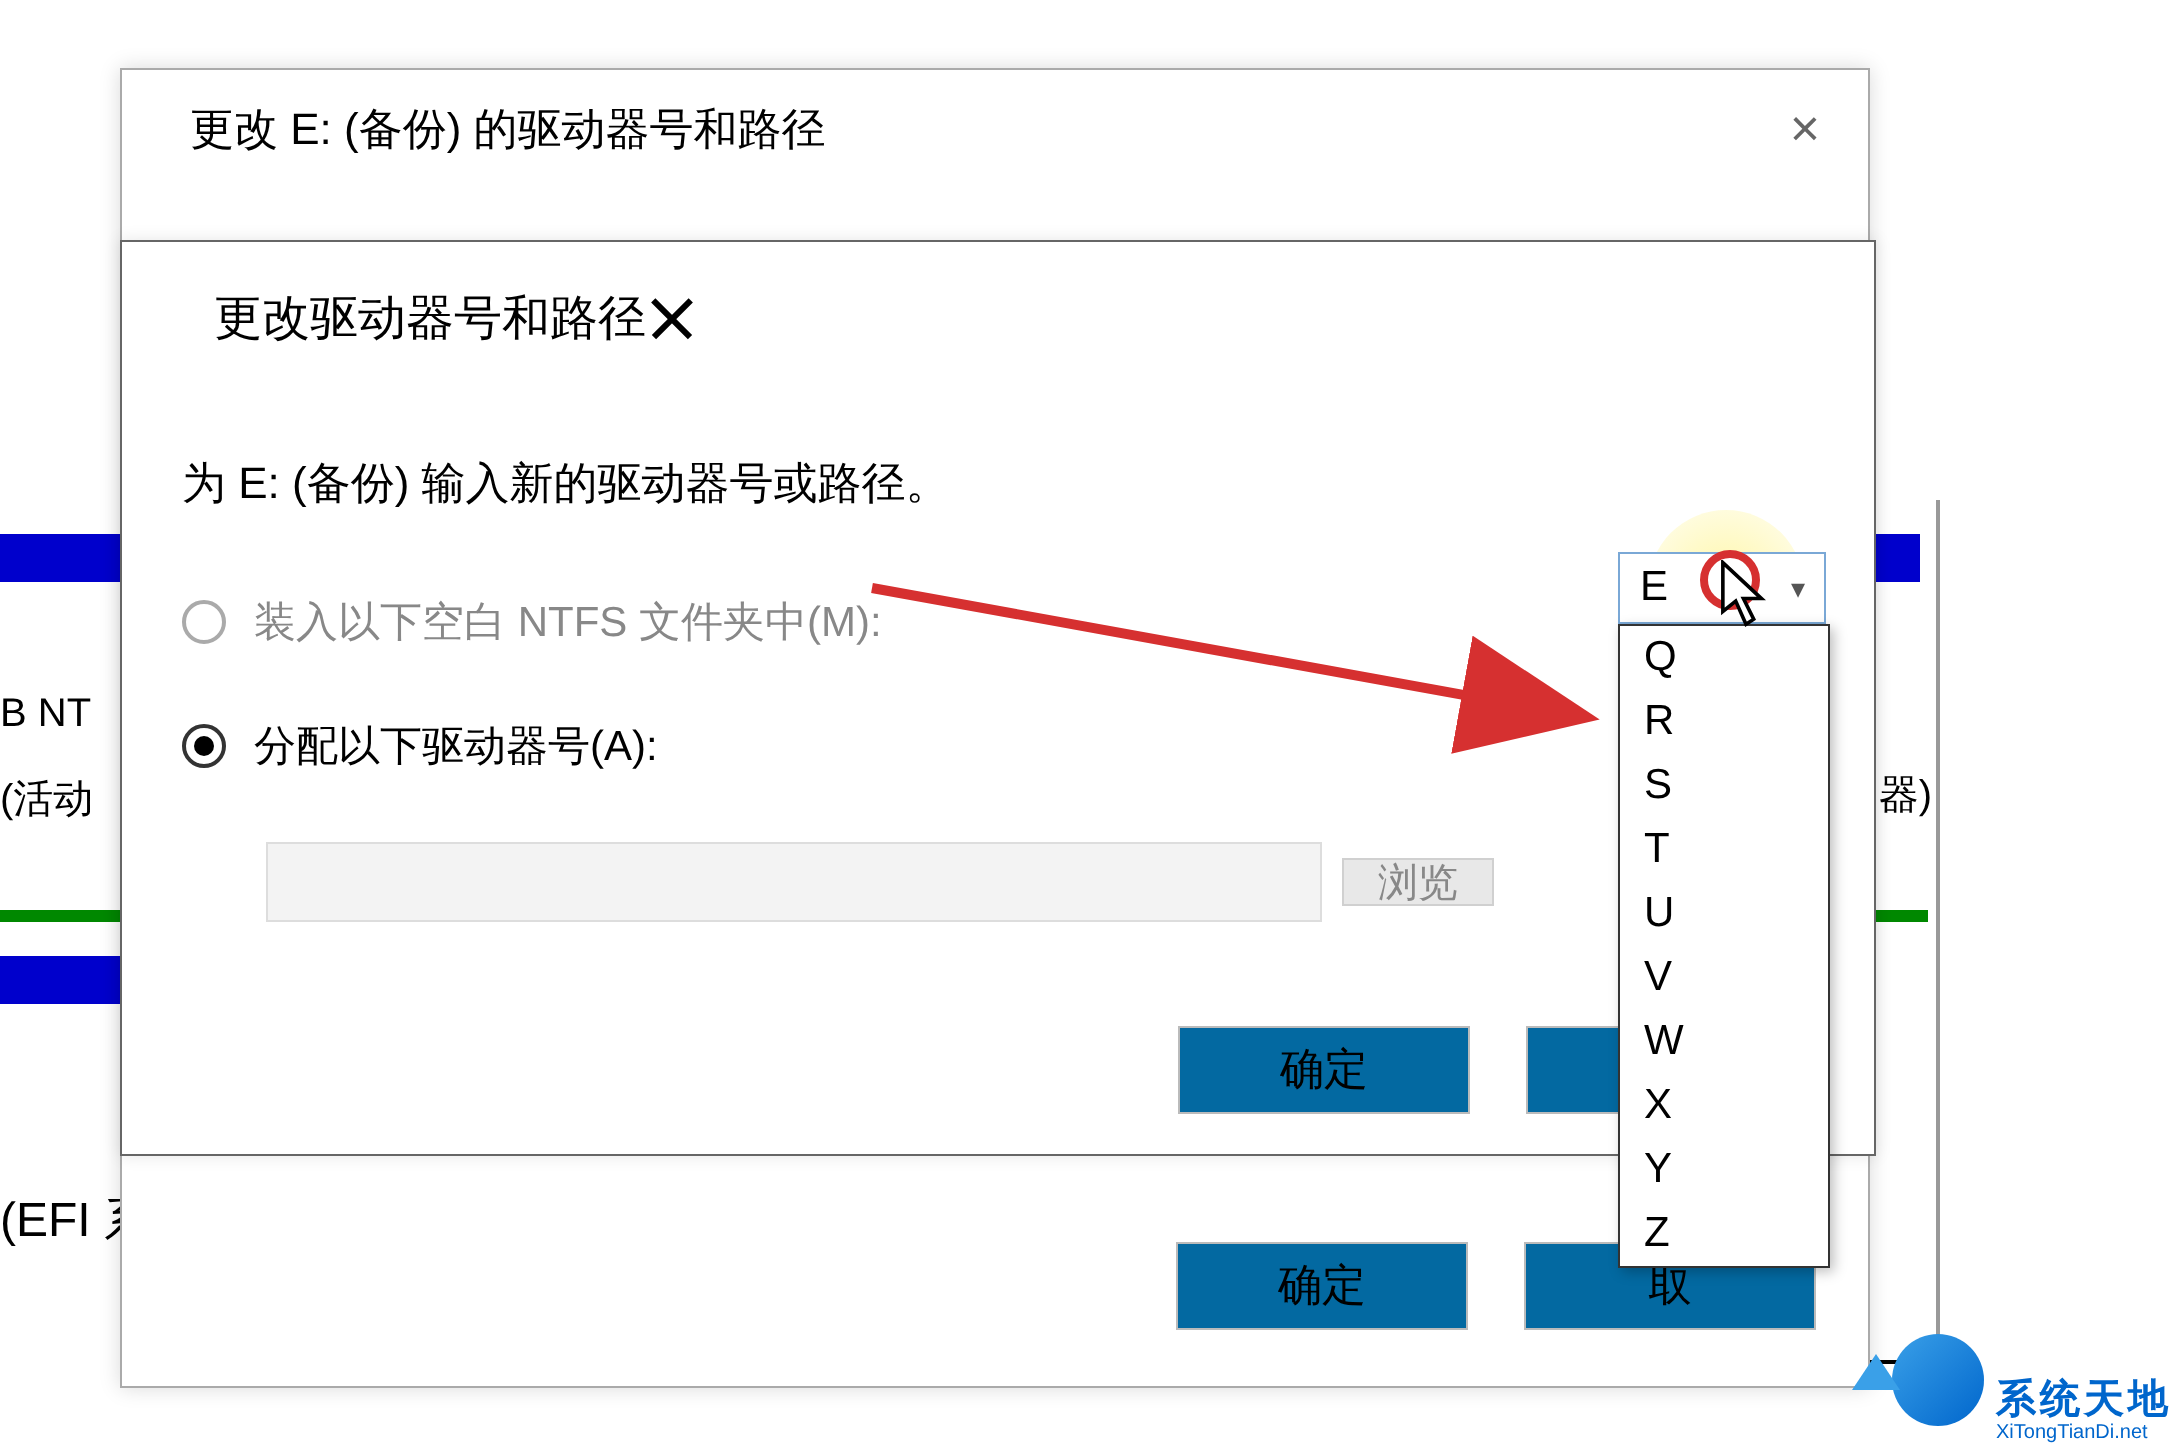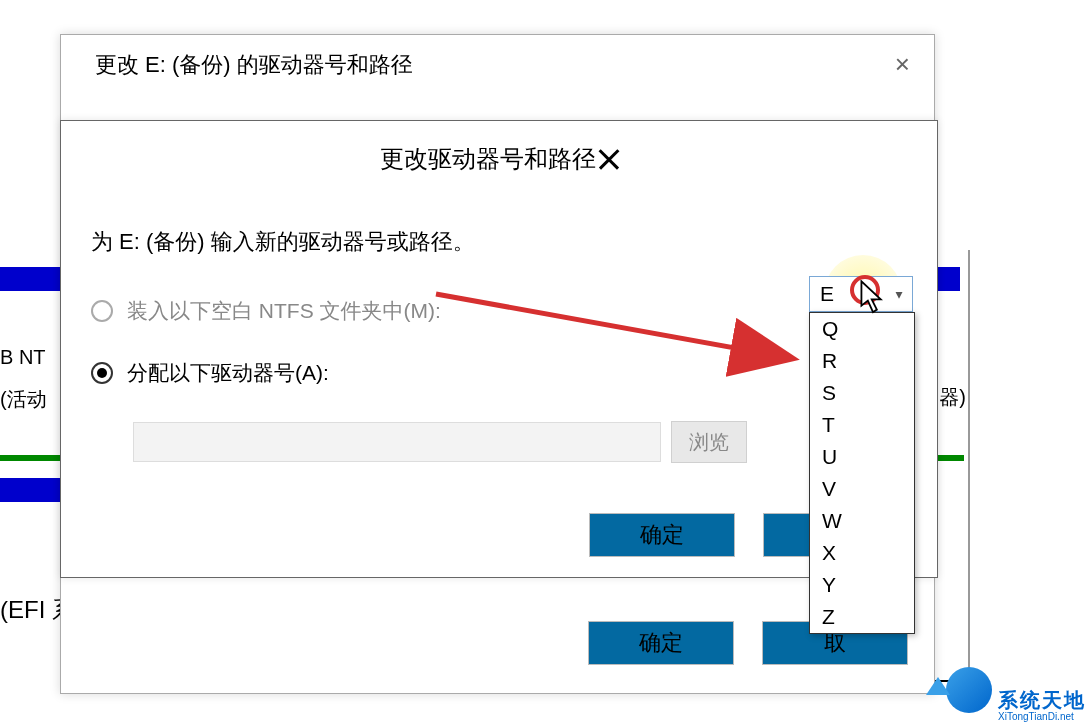--- a/index.html
+++ b/index.html
@@ -60,22 +60,22 @@
       width: 878px;
       height: 458px;
       background: #fff;
       border: 1.5px solid #666;
       box-shadow: 0 0 8px rgba(0,0,0,0.1);
       z-index: 10;
     }
     .inner-titlebar {
       display: flex;
       align-items: center;
-      justify-content: center;
-      padding: 22px 26px 12px 30px;
+      justify-content: flex-start;
+      padding: 22px 26px 12px 46px;
     }
     .inner-title { font-size: 24px; color: #000; }
     .inner-close-x {
       width: 26px; height: 26px;
       cursor: pointer;
       position: relative;
     }
     .inner-close-x::before, .inner-close-x::after {
       content: '';
       position: absolute;
@@ -110,21 +110,21 @@
     .radio-label { font-size: 21px; color: #000; }
     .radio-row.disabled .radio-label { color: #888; }
     
     .path-input-row { margin-left: 42px; display: flex; gap: 10px; align-items: center; }
     .path-input {
       width: 528px; height: 40px;
       background: #f3f3f3;
       border: 1px solid #ddd;
     }
     .browse-btn {
-      width: 76px; height: 42px;
+      width: 76px; height: 24px;
       background: #e8e8e8;
       border: 1px solid #d0d0d0;
       color: #888;
       font-size: 20px;
       display: flex; align-items: center; justify-content: center;
     }
     
     .inner-buttons {
       position: absolute;
       bottom: 20px;

